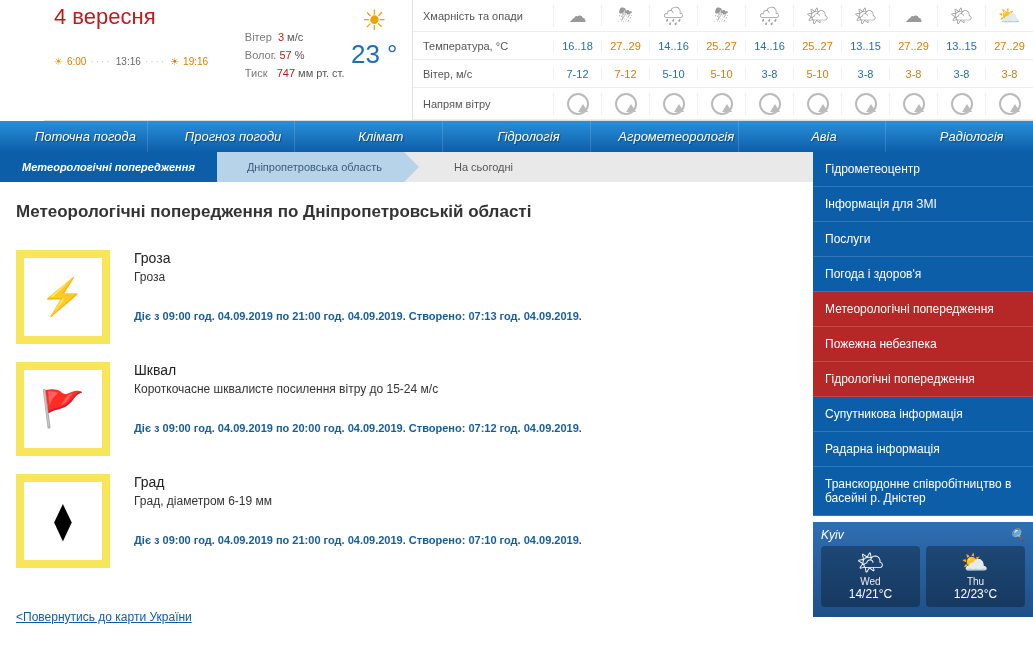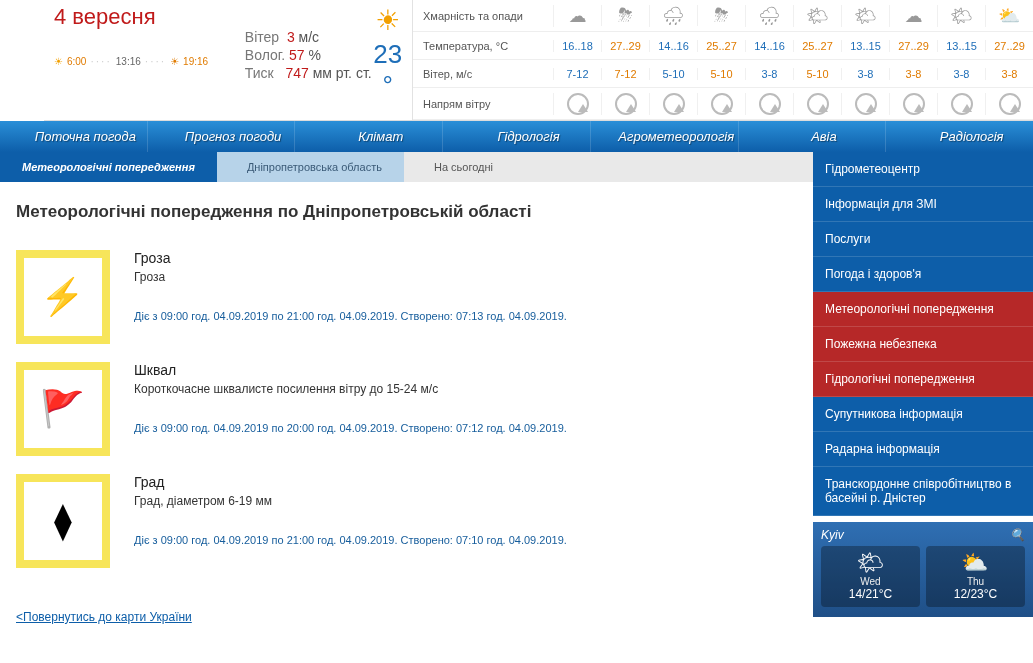--- a/index.html
+++ b/index.html
@@ -12,21 +12,21 @@
   .date-col .date { color: #c01a1a; font-size: 22px; font-weight: 400; }
   .sun-times { display: flex; align-items: center; gap: 4px; margin-top: 26px; font-size: 10px; }
   .sun-times .dots { color: #ccc; letter-spacing: 2px; }
   .sun-times .time { color: #666; font-size: 10px; }
   .sun-times .time.orange { color: #e07b00; }
 
   .now-col { width: 190px; padding: 4px 8px 10px; display: flex; }
   .now-temp-block { text-align: center; flex: 1; }
   .now-temp-block .big-sun { font-size: 28px; color: #f2a000; }
   .now-temp-block .temp { font-size: 26px; color: #1e6eb8; margin-top: 2px; }
-  .now-stats { font-size: 14px; color: #555; line-height: 18px; margin-top: 24px; padding-left: 4px; }
+  .now-stats { font-size: 11px; color: #555; line-height: 18px; margin-top: 24px; padding-left: 4px; }
   .now-stats .lbl { color: #777; }
   .now-stats .val { color: #c01a1a; }
 
   .forecast-table { flex: 1; border-left: 1px solid #e2e2e2; }
   .ft-row { display: flex; border-bottom: 1px solid #eee; height: 28px; align-items: center; }
   .ft-row.tall { height: 32px; }
   .ft-label { width: 140px; padding-left: 10px; font-size: 11px; color: #555; }
   .ft-cell { width: 48px; text-align: center; font-size: 11px; border-left: 1px solid #f0f0f0; height: 100%; display: flex; align-items: center; justify-content: center; }
   .ft-cell.blue { color: #1e6eb8; }
   .ft-cell.orange { color: #e07b00; }
@@ -43,30 +43,30 @@
   .main-col { flex: 1; padding: 0; }
   .side-col { width: 220px; }
 
   
   .crumb-bar { display: flex; height: 30px; background: #e9e9e9; }
   .crumb { padding: 0 22px; display: flex; align-items: center; font-size: 11px; position: relative; }
   .crumb.active { background: #0d5ea9; color: #fff; font-weight: bold; font-style: italic; }
   .crumb.active::after { content: ""; position: absolute; right: -15px; top: 0; border-top: 15px solid transparent; border-bottom: 15px solid transparent; border-left: 15px solid #0d5ea9; }
   .crumb.mid { background: #b7d3e9; color: #3a5a77; padding-left: 30px; }
   .crumb.mid::after { content: ""; position: absolute; right: -15px; top: 0; border-top: 15px solid transparent; border-bottom: 15px solid transparent; border-left: 15px solid #b7d3e9; }
-  .crumb.last { background: #e9e9e9; color: #555; padding-left: 30px; }
+  .crumb.last { background: #e9e9e9; color: #555; padding-left: 30px; margin-left: 20px; }
 
   .page-title { font-size: 17px; font-weight: bold; padding: 20px 16px 10px; color: #333; }
   .warnings { padding: 0 16px 20px; }
   .warning { display: flex; margin: 18px 0; }
   .wicon { width: 94px; height: 94px; border: 8px solid #f7e55a; display: flex; align-items: center; justify-content: center; font-size: 36px; color: #000; flex-shrink: 0; }
   .wbody { padding-left: 24px; }
   .wbody .wtitle { font-size: 14px; color: #222; margin-bottom: 4px; }
   .wbody .wdesc { font-size: 12px; color: #333; margin-bottom: 10px; }
-  .wbody .wvalid { font-size: 11px; color: #165d9c; font-weight: normal; margin-top: 26px; }
+  .wbody .wvalid { font-size: 11px; color: #165d9c; font-weight: bold; margin-top: 26px; }
   .back-link { display: block; padding: 4px 16px 12px; font-size: 12px; color: #0d5ea9; text-decoration: underline; }
 
   
   .side-menu { }
   .side-menu .smi { padding: 10px 12px; color: #fff; font-size: 12px; border-bottom: 1px solid rgba(255,255,255,.15); cursor: pointer; }
   .smi.blue { background: #0d5ea9; }
   .smi.red { background: #b62828; }
 
   .kyiv-widget { background: linear-gradient(#2f6fb3, #1f4f87); padding: 6px 8px 10px; color: #fff; margin-top: 6px; }
   .kyiv-widget .kw-head { display: flex; justify-content: space-between; font-size: 12px; font-style: italic; margin-bottom: 4px; }

